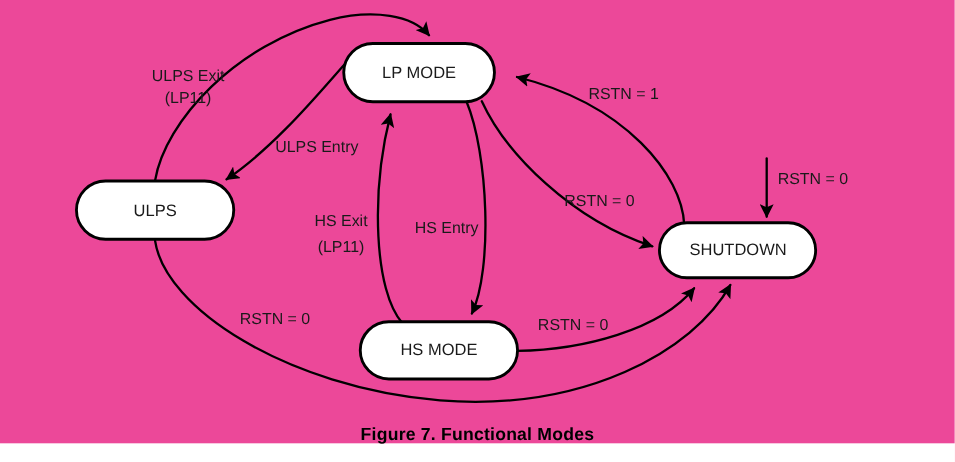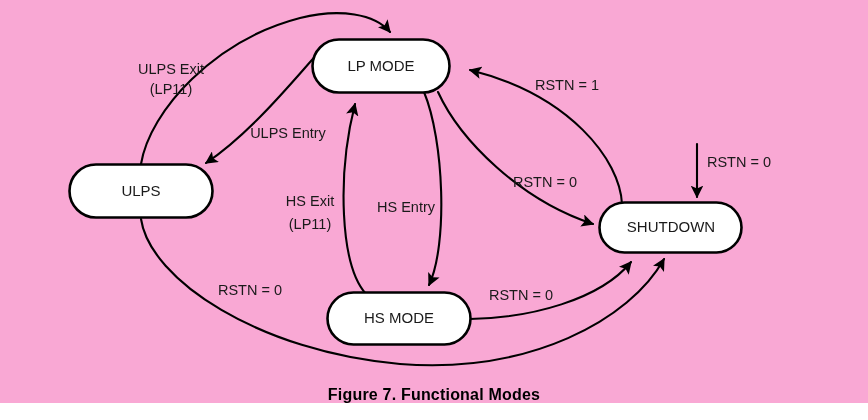--- a/index.html
+++ b/index.html
@@ -10,21 +10,21 @@
   body {
     width: 868px;
     height: 420px;
     font-family: "Liberation Sans", sans-serif;
     overflow: hidden;
   }
   #figure-root {
     position: relative;
     width: 868px;
     height: 403px;
-    background: #f9a8d4;
+    background: #ec4899;
   }
   svg#diagram {
     display: block;
     width: 868px;
     height: 420px;
   }
   .node-shape {
     fill: #ffffff;
     stroke: #000000;
     stroke-width: 2.6;

